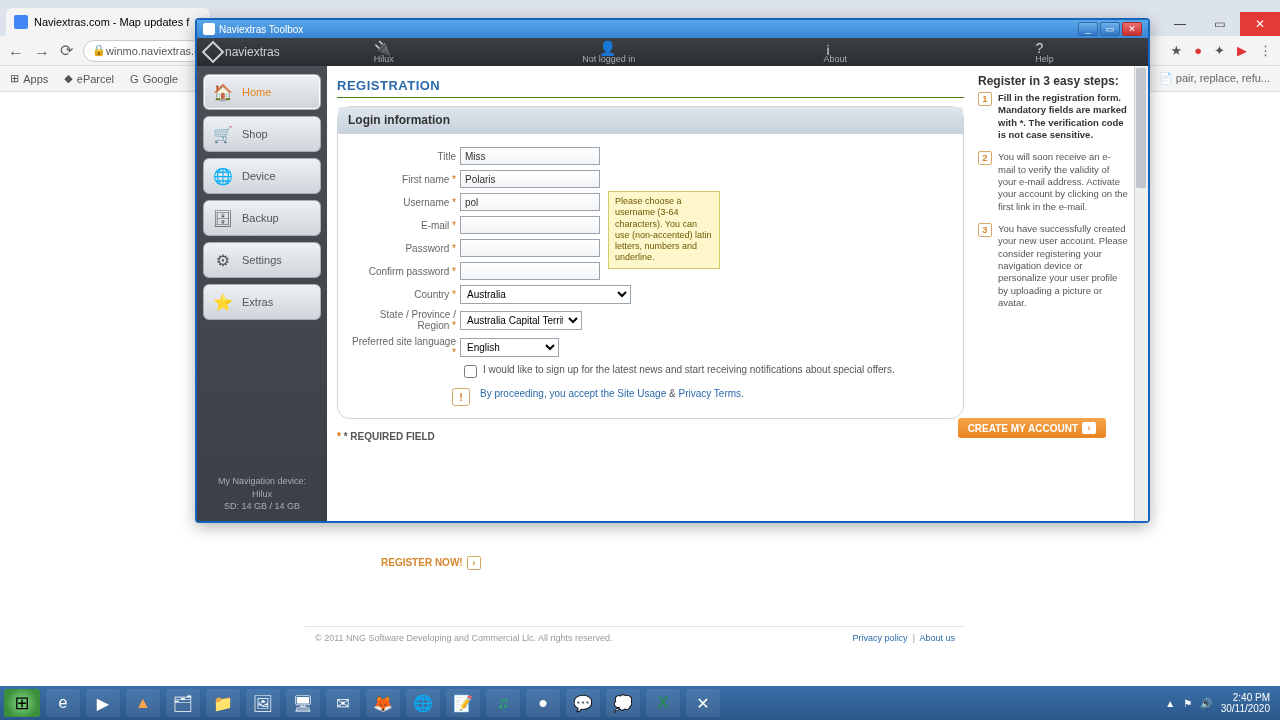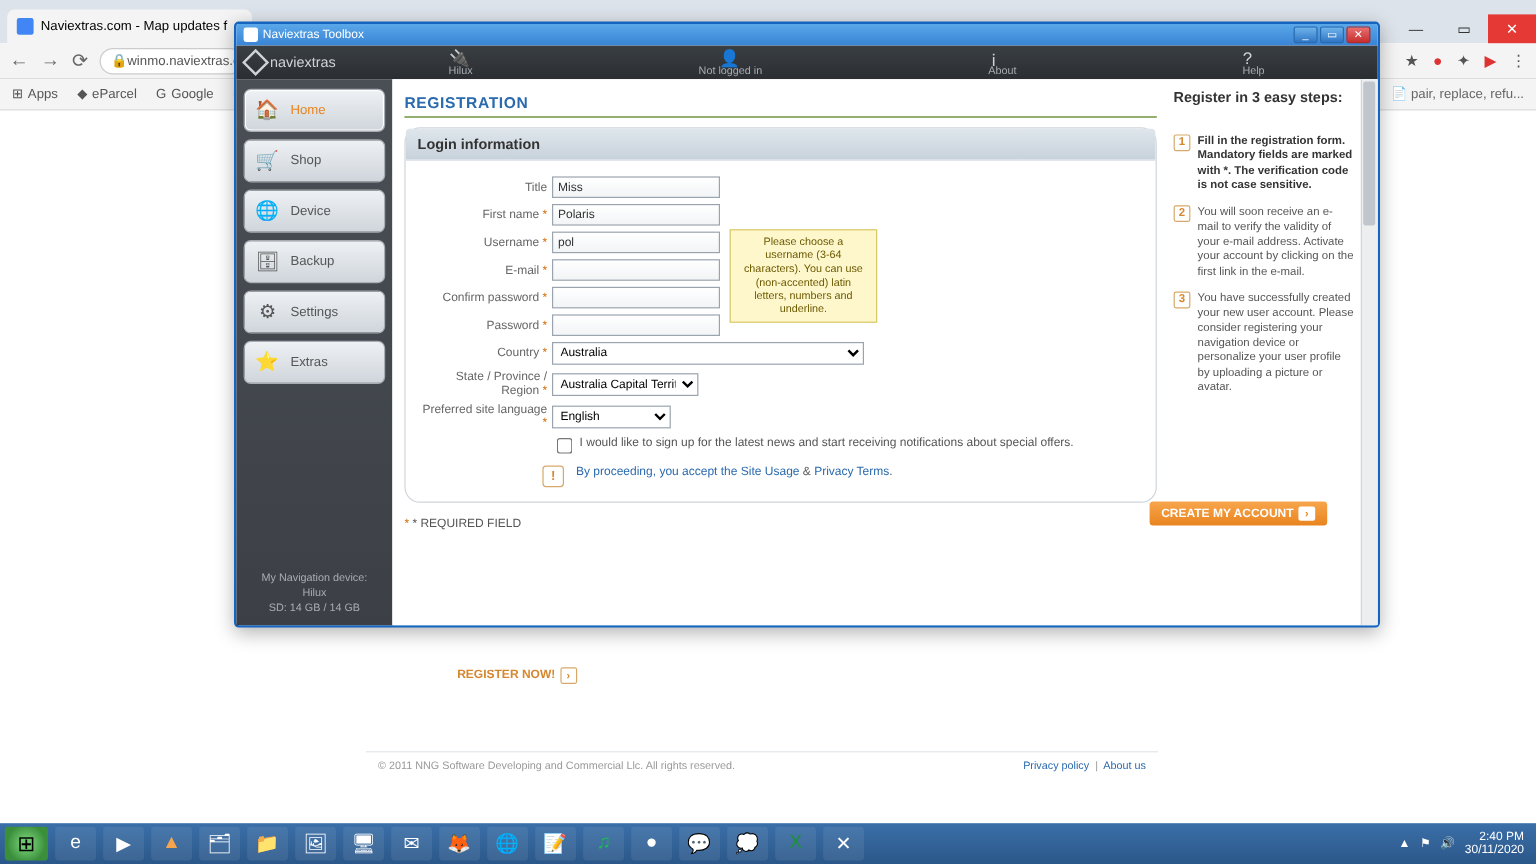--- a/index.html
+++ b/index.html
@@ -57,38 +57,38 @@
 
 .panel { border:1px solid #cfd5db; border-radius:13px; margin-top:8px; }
 .panel-hd { background:linear-gradient(#dfe6ec,#c8d2dc); padding:6px 10px; font-size:12px; color:#333; font-weight:bold; border-bottom:1px solid #cfd5db; border-radius:4px 4px 0 0; }
 .panel-bd { padding:8px 14px 12px; }
 
 .frow { display:flex; align-items:center; margin:5px 0; position:relative; }
 .flabel { width:108px; text-align:right; font-size:10px; color:#666; padding-right:4px; }
 .req { color:#d66a00; }
 .finput { width:140px; height:18px; border:1px solid #9aa4ae; background:linear-gradient(#fff,#f2f4f6); font-size:10px; padding:0 4px; color:#333; }
 .fselect { height:19px; border:1px solid #9aa4ae; background:#fff; font-size:10px; padding:0 2px; }
-.fselect.s-country { width:260px; }
+.fselect.s-country { width:171px; }
 .fselect.s-state { width:122px; }
 .fselect.s-lang { width:99px; }
 
-.tooltip { position:absolute; left:256px; top:-2px; width:123px; background:#fff7cc; border:1px solid #d6c96a; font-size:9px; color:#6b5a00; padding:4px 6px; line-height:1.25; z-index:5;text-align:center; }
+.tooltip { position:absolute; left:256px; top:-2px; width:112px; background:#fff7cc; border:1px solid #d6c96a; font-size:9px; color:#6b5a00; padding:4px 6px; line-height:1.25; z-index:5; }
 
 .checkbox-row { display:flex; align-items:flex-start; gap:6px; margin:6px 0 0 112px; font-size:10px; color:#555; }
 .checkbox-row input { margin-top:1px; }
 
 .accept-row { display:flex; align-items:flex-start; gap:10px; margin:10px 0 0 100px; font-size:10px; color:#555; }
 .accept-icon { width:18px;height:18px;border:1px solid #d6a96a;border-radius:3px;display:flex;align-items:center;justify-content:center;color:#d6862d;font-size:11px;font-weight:bold; }
 .accept-row a { color:#2a6aad; }
 
-.reqfield { font-size:10px; color:#555; margin-top:12px; }
+.reqfield { font-size:10px; color:#555; margin-top:12px;font-weight:bold; }
 .create-btn { position:absolute; right:22px; bottom:4px; background:linear-gradient(#f7a54c,#e9841f); color:#fff; border:none; border-radius:3px; font-size:10px; font-weight:bold; padding:4px 10px; display:flex;align-items:center;gap:4px; }
 .create-btn .arrow { background:#fff;color:#e9841f;width:14px;height:12px;display:flex;align-items:center;justify-content:center;border-radius:2px;font-size:9px; }
 
-.steps-title { font-size:12px; font-weight:bold; color:#333; margin-bottom:24px; }
+.steps-title { font-size:12px; font-weight:bold; color:#333; margin-bottom:4px; }
 .step { display:flex; gap:6px; font-size:9.5px; color:#555; margin-bottom:10px; line-height:1.3; }
 .step .num { width:14px;height:14px;border:1px solid #d6a96a;border-radius:2px;display:flex;align-items:center;justify-content:center;color:#d6862d;font-weight:bold;flex-shrink:0; }
 .step.active b { font-weight:bold; color:#333; }
 
 
 .behind { position:absolute; left:305px; top:552px; width:660px; }
 .register-now { display:inline-flex;align-items:center;gap:4px;color:#d6862d;font-size:10px;font-weight:bold;margin-left:76px; }
 .register-now .arrow2 { width:14px;height:14px;border:1px solid #d6a96a;border-radius:2px;display:flex;align-items:center;justify-content:center;font-size:9px; }
 .page-foot { margin-top:56px; border-top:1px solid #e2e5e8; padding:6px 10px; display:flex; font-size:9px; color:#999; }
 .page-foot .r { margin-left:auto; }
@@ -241,25 +241,25 @@
               <div class="frow">
                 <div class="flabel"><span>Username</span> <span class="req">*</span></div>
                 <input class="finput" value="pol" style="">
                 <div class="tooltip">Please choose a username (3-64 characters). You can use (non-accented) latin letters, numbers and underline.</div>
               </div>
               <div class="frow">
                   <div class="flabel"><span>E-mail</span> <span class="req">*</span></div>
                   <input class="finput" value="" style="">
                 </div>
               <div class="frow">
+                  <div class="flabel"><span>Password</span> <span class="req">*</span></div>
+                  <input class="finput" type="password" style="">
+                </div>
+              <div class="frow">
                   <div class="flabel"><span>Confirm password</span> <span class="req">*</span></div>
-                  <input class="finput" type="password" style="">
-                </div>
-              <div class="frow">
-                  <div class="flabel"><span>Password</span> <span class="req">*</span></div>
                   <input class="finput" type="password" style="">
                 </div>
               <div class="frow">
                   <div class="flabel"><span>Country</span> <span class="req">*</span></div>
                   <select class="fselect s-country"><option>Australia</option></select>
                 </div>
               <div class="frow">
                   <div class="flabel" style="line-height:1.1"><span>State / Province / Region</span> <span class="req">*</span></div>
                   <select class="fselect s-state"><option>Australia Capital Territory</option></select>
                 </div>

